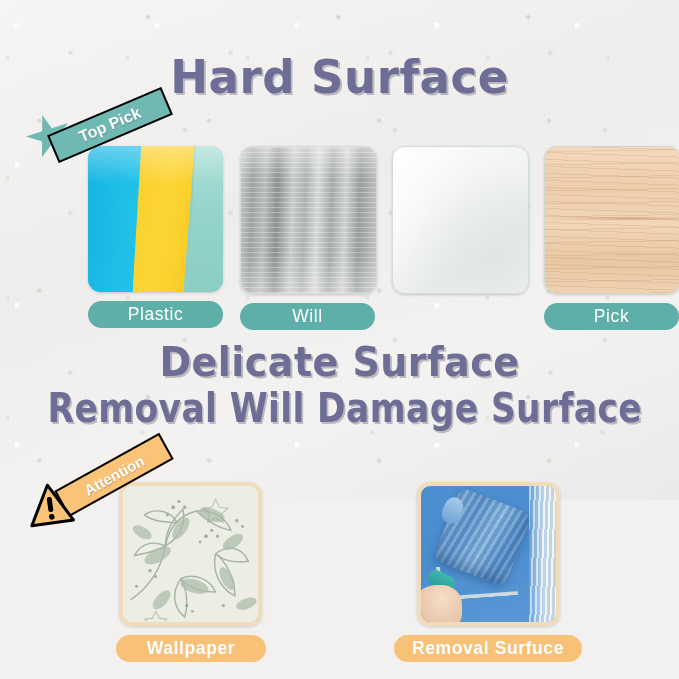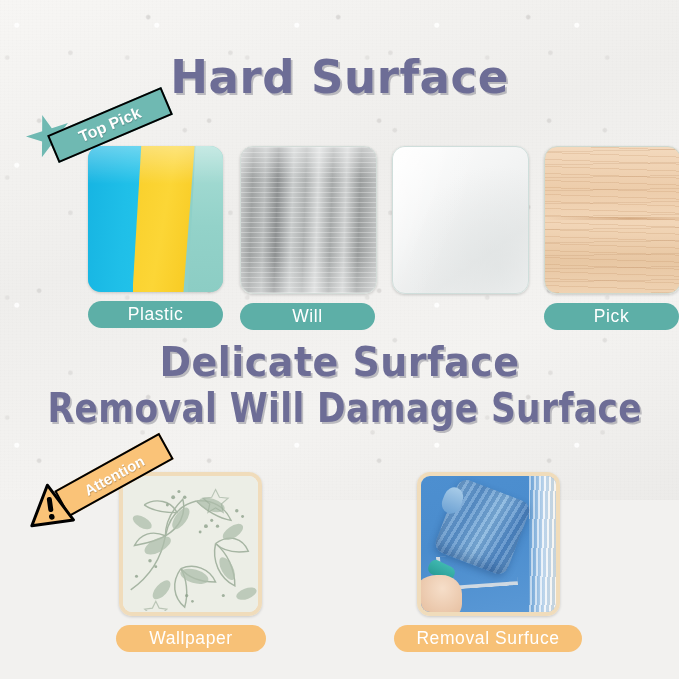--- a/index.html
+++ b/index.html
@@ -111,21 +111,21 @@
   .pill{
     margin-top:9px;height:27px;border-radius:14px;
     display:flex;align-items:center;justify-content:center;
     color:#ffffff;font-size:17.5px;letter-spacing:.6px;
     font-family:"Liberation Sans", sans-serif;
   }
   .pill-teal{background:#5dafa7;}
   .pill-orange{background:#f7c177;}
 
   
-  #row-delicate{top:472px;gap:155px;}
+  #row-delicate{top:482px;gap:155px;font-weight:bold;}
   .card-lg{width:143px;}
   .photo{
     width:143px;height:144px;border-radius:13px;overflow:hidden;position:relative;
     border:4px solid #f0dcbb;box-sizing:border-box;
     box-shadow:0 1px 3px rgba(0,0,0,.16);
   }
   .pill-lg{width:100%;}
   #pill-wallpaper{width:150px;margin-left:-3px;}
   #pill-painted{width:188px;margin-left:-23px;}
 

